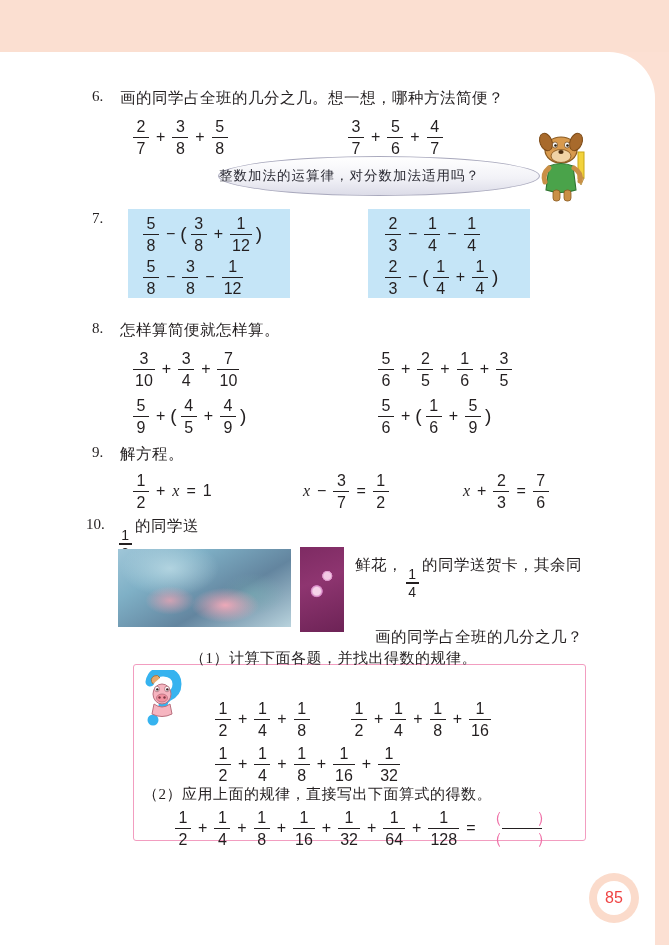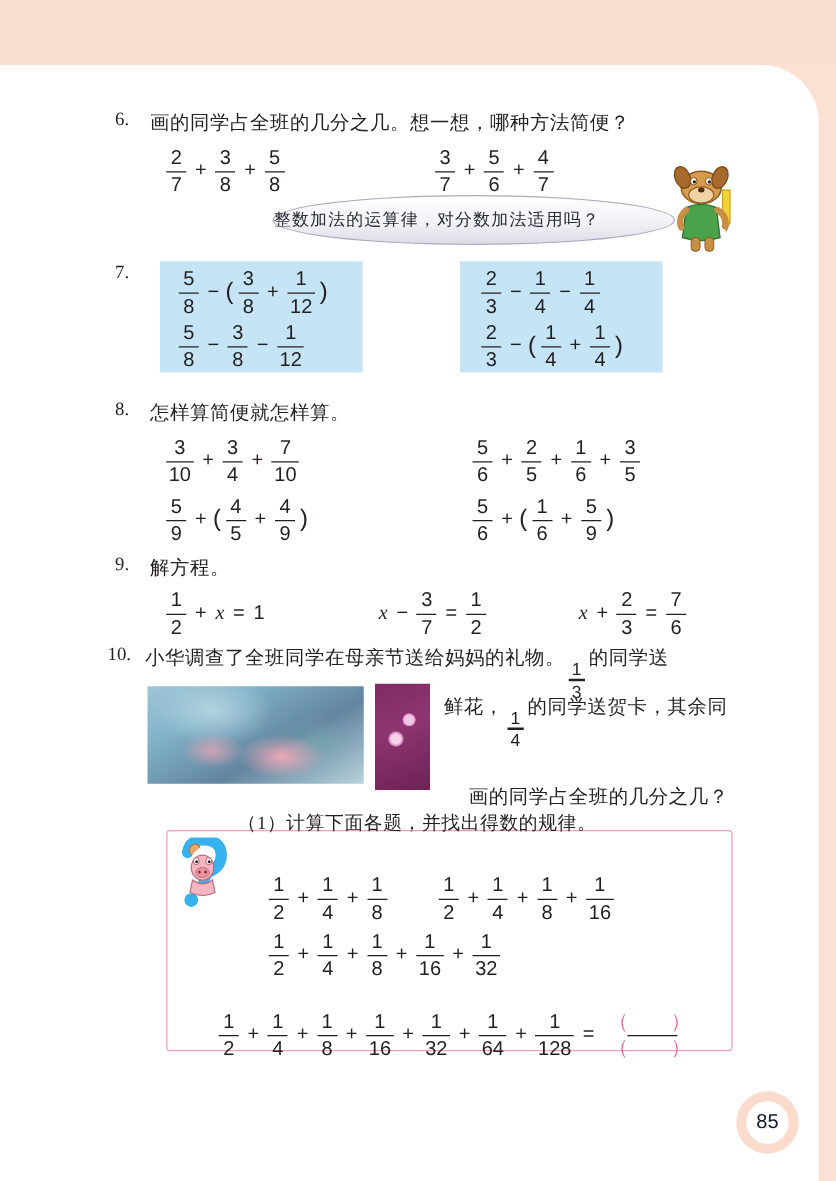--- a/index.html
+++ b/index.html
@@ -139,21 +139,21 @@
   
   .pagenum{
     position:absolute; right:16px; bottom:22px;
     width:50px; height:50px; border-radius:50%;
     background:#fbdbcb;
     display:flex; align-items:center; justify-content:center;
   }
   .pagenum .inner{
     width:34px; height:34px; border-radius:50%; background:#ffffff;
     display:flex; align-items:center; justify-content:center;
-    font-family:"Liberation Sans", sans-serif; font-size:16px; color:#0f172a;
+    font-family:"Liberation Sans", sans-serif; font-size:16px; color:#ef4444;
   }
 </style>
 </head>
 <body>
 
 <div id="page">
 
   <div class="top-band"></div>
   <div class="paper"></div>
 
@@ -454,21 +454,21 @@
       <span class="op">=</span>
       <span class="frac">
           <span class="num">7</span>
           <span class="bar"></span>
           <span class="den">6</span>
         </span>
     </div>
 
     <div class="qnum" style="left:86px;top:464px;">10.</div>
     <div class="qtext" style="left:116px;top:464px;">
-      <span>小华调查了全班同学在母亲节送给妈妈的礼物。</span><span class="ifrac">
+      <span class="ifrac">
           <span class="num">1</span>
           <span class="bar"></span>
           <span class="den">3</span>
         </span><span>的同学送</span>
     </div>
 
     <div class="photo-roses" style="left:118px;top:497px;width:173px;height:78px;"></div>
     <div class="photo-card" style="left:300px;top:495px;width:44px;height:85px;"></div>
 
     <div class="qtext" style="left:355px;top:503px;">
@@ -571,20 +571,21 @@
           <span class="den">16</span>
         </span>
       <span class="op">+</span>
       <span class="frac">
           <span class="num">1</span>
           <span class="bar"></span>
           <span class="den">32</span>
         </span>
     </div>
 
+    <div class="qtext" style="left:143px;top:733px;font-size:15px;">（2）应用上面的规律，直接写出下面算式的得数。</div>
 
     <div class="expr" style="left:172px;top:757px;">
       <span class="frac">
           <span class="num">1</span>
           <span class="bar"></span>
           <span class="den">2</span>
         </span>
       <span class="op">+</span>
       <span class="frac">
           <span class="num">1</span>

